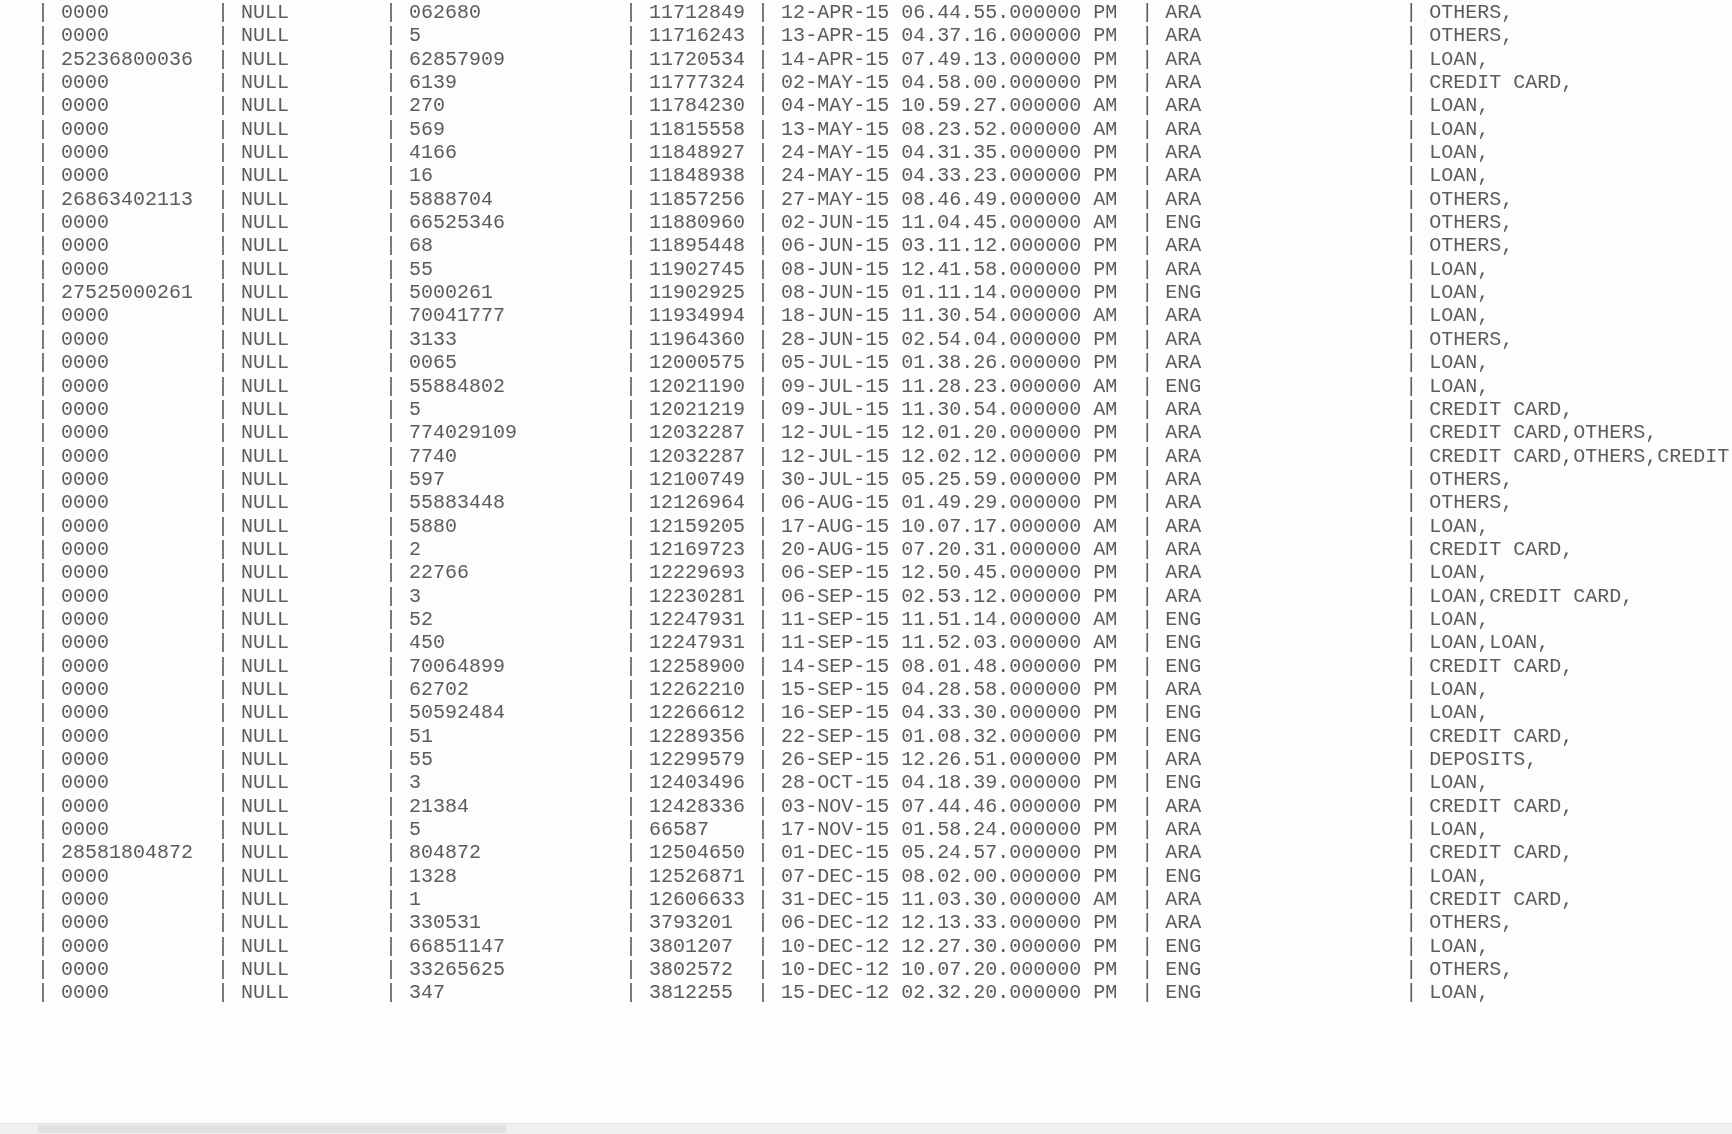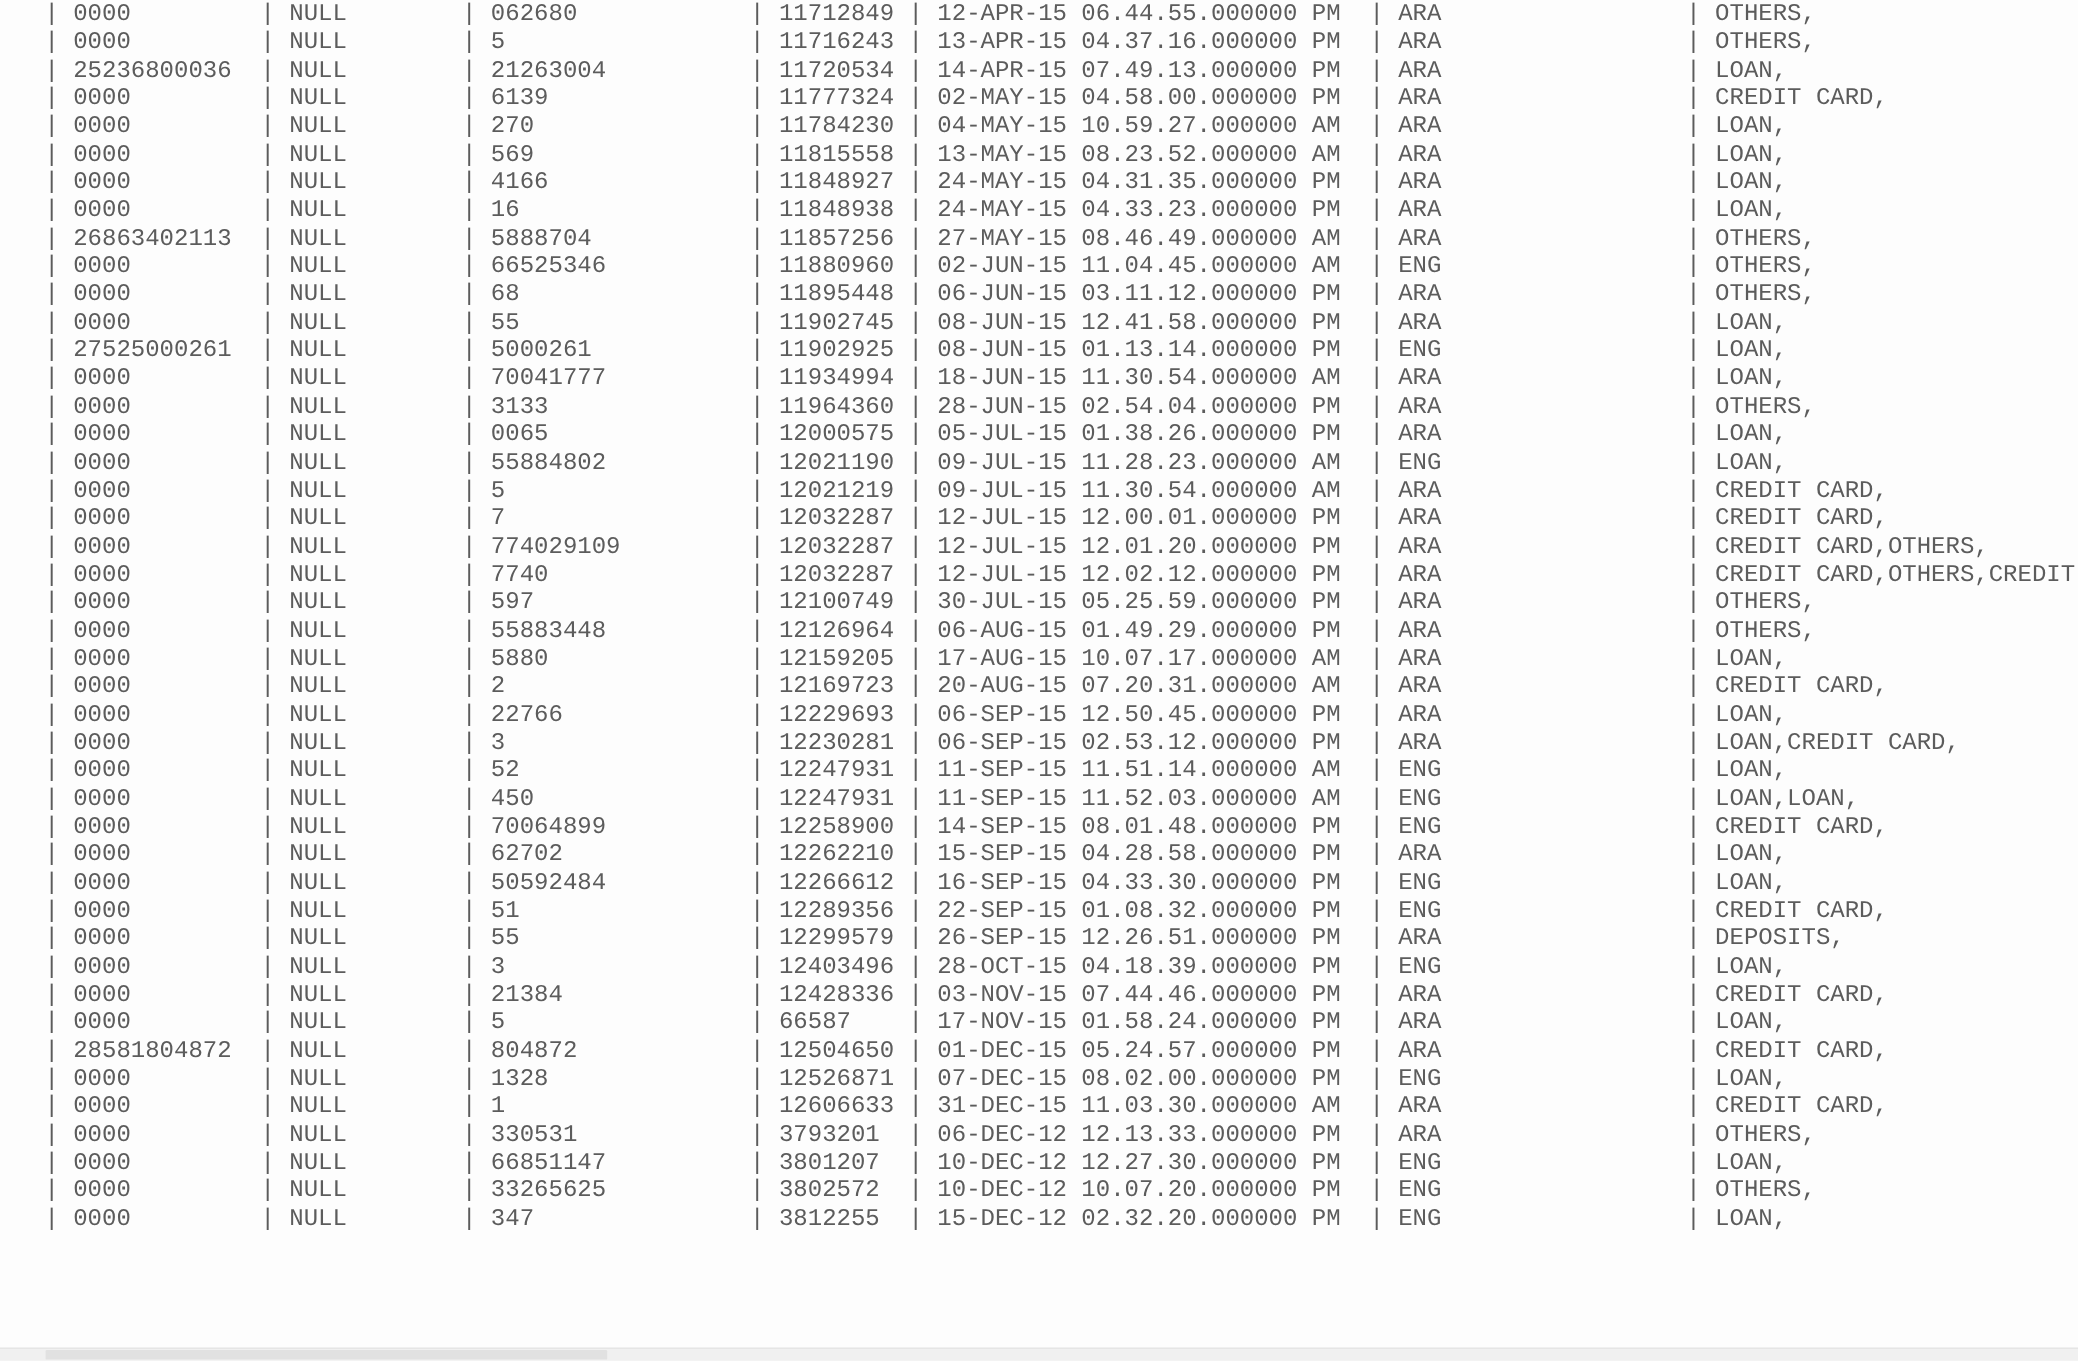--- a/index.html
+++ b/index.html
@@ -48,37 +48,36 @@
     border-radius: 1px;
   }
 </style>
 </head>
 <body>
 
 <div class="terminal">
   <div id="rows-container">
       <div class="row-line">| 0000         | NULL        | 062680            | 11712849 | 12-APR-15 06.44.55.000000 PM  | ARA                 | OTHERS,</div>
       <div class="row-line">| 0000         | NULL        | 5                 | 11716243 | 13-APR-15 04.37.16.000000 PM  | ARA                 | OTHERS,</div>
-      <div class="row-line">| 25236800036  | NULL        | 21263004          | 11720534 | 14-APR-15 07.49.13.000000 PM  | ARA                 | LOAN,</div>
+      <div class="row-line">| 25236800036  | NULL        | 62857909          | 11720534 | 14-APR-15 07.49.13.000000 PM  | ARA                 | LOAN,</div>
       <div class="row-line">| 0000         | NULL        | 6139              | 11777324 | 02-MAY-15 04.58.00.000000 PM  | ARA                 | CREDIT CARD,</div>
       <div class="row-line">| 0000         | NULL        | 270               | 11784230 | 04-MAY-15 10.59.27.000000 AM  | ARA                 | LOAN,</div>
       <div class="row-line">| 0000         | NULL        | 569               | 11815558 | 13-MAY-15 08.23.52.000000 AM  | ARA                 | LOAN,</div>
       <div class="row-line">| 0000         | NULL        | 4166              | 11848927 | 24-MAY-15 04.31.35.000000 PM  | ARA                 | LOAN,</div>
       <div class="row-line">| 0000         | NULL        | 16                | 11848938 | 24-MAY-15 04.33.23.000000 PM  | ARA                 | LOAN,</div>
       <div class="row-line">| 26863402113  | NULL        | 5888704           | 11857256 | 27-MAY-15 08.46.49.000000 AM  | ARA                 | OTHERS,</div>
       <div class="row-line">| 0000         | NULL        | 66525346          | 11880960 | 02-JUN-15 11.04.45.000000 AM  | ENG                 | OTHERS,</div>
       <div class="row-line">| 0000         | NULL        | 68                | 11895448 | 06-JUN-15 03.11.12.000000 PM  | ARA                 | OTHERS,</div>
       <div class="row-line">| 0000         | NULL        | 55                | 11902745 | 08-JUN-15 12.41.58.000000 PM  | ARA                 | LOAN,</div>
-      <div class="row-line">| 27525000261  | NULL        | 5000261           | 11902925 | 08-JUN-15 01.13.14.000000 PM  | ENG                 | LOAN,</div>
+      <div class="row-line">| 27525000261  | NULL        | 5000261           | 11902925 | 08-JUN-15 01.11.14.000000 PM  | ENG                 | LOAN,</div>
       <div class="row-line">| 0000         | NULL        | 70041777          | 11934994 | 18-JUN-15 11.30.54.000000 AM  | ARA                 | LOAN,</div>
       <div class="row-line">| 0000         | NULL        | 3133              | 11964360 | 28-JUN-15 02.54.04.000000 PM  | ARA                 | OTHERS,</div>
       <div class="row-line">| 0000         | NULL        | 0065              | 12000575 | 05-JUL-15 01.38.26.000000 PM  | ARA                 | LOAN,</div>
       <div class="row-line">| 0000         | NULL        | 55884802          | 12021190 | 09-JUL-15 11.28.23.000000 AM  | ENG                 | LOAN,</div>
       <div class="row-line">| 0000         | NULL        | 5                 | 12021219 | 09-JUL-15 11.30.54.000000 AM  | ARA                 | CREDIT CARD,</div>
-      <div class="row-line">| 0000         | NULL        | 7                 | 12032287 | 12-JUL-15 12.00.01.000000 PM  | ARA                 | CREDIT CARD,</div>
       <div class="row-line">| 0000         | NULL        | 774029109         | 12032287 | 12-JUL-15 12.01.20.000000 PM  | ARA                 | CREDIT CARD,OTHERS,</div>
       <div class="row-line">| 0000         | NULL        | 7740              | 12032287 | 12-JUL-15 12.02.12.000000 PM  | ARA                 | CREDIT CARD,OTHERS,CREDIT CARD,</div>
       <div class="row-line">| 0000         | NULL        | 597               | 12100749 | 30-JUL-15 05.25.59.000000 PM  | ARA                 | OTHERS,</div>
       <div class="row-line">| 0000         | NULL        | 55883448          | 12126964 | 06-AUG-15 01.49.29.000000 PM  | ARA                 | OTHERS,</div>
       <div class="row-line">| 0000         | NULL        | 5880              | 12159205 | 17-AUG-15 10.07.17.000000 AM  | ARA                 | LOAN,</div>
       <div class="row-line">| 0000         | NULL        | 2                 | 12169723 | 20-AUG-15 07.20.31.000000 AM  | ARA                 | CREDIT CARD,</div>
       <div class="row-line">| 0000         | NULL        | 22766             | 12229693 | 06-SEP-15 12.50.45.000000 PM  | ARA                 | LOAN,</div>
       <div class="row-line">| 0000         | NULL        | 3                 | 12230281 | 06-SEP-15 02.53.12.000000 PM  | ARA                 | LOAN,CREDIT CARD,</div>
       <div class="row-line">| 0000         | NULL        | 52                | 12247931 | 11-SEP-15 11.51.14.000000 AM  | ENG                 | LOAN,</div>
       <div class="row-line">| 0000         | NULL        | 450               | 12247931 | 11-SEP-15 11.52.03.000000 AM  | ENG                 | LOAN,LOAN,</div>

